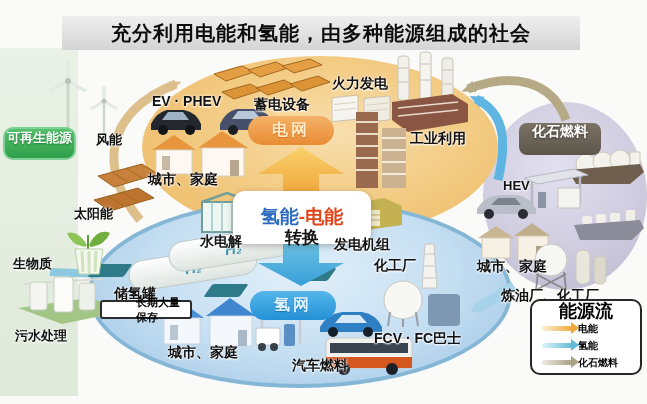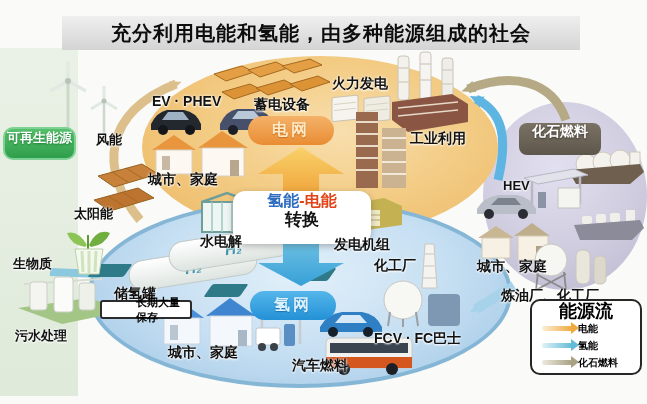--- a/index.html
+++ b/index.html
@@ -26,21 +26,21 @@
   .chip-fossil{left:519px;top:123px;width:82px;height:32px;border-radius:8px;font-size:14px;
     background:linear-gradient(#7a7264,#5d564b);text-shadow:0 1px 2px #3a352d;}
   .pill{display:flex;align-items:center;justify-content:center;font-weight:bold;font-size:16px;letter-spacing:3px;z-index:6;}
   .pill-elec{left:248px;top:116px;width:86px;height:29px;border-radius:15px;
     background:linear-gradient(#f4b269,#e98c33);color:#fdeac6;text-shadow:0 1px 1px #c96f1e;}
   .pill-h2{left:250px;top:291px;width:86px;height:29px;border-radius:15px;
     background:linear-gradient(#55b6ea,#2391d6);color:#dcf2fe;text-shadow:0 1px 1px #1a72ad;}
   
   .conv{left:233px;top:191px;width:138px;height:53px;background:#ffffff;border-radius:12px;z-index:6;
     box-shadow:0 2px 6px rgba(60,60,60,.35);text-align:center;}
-  .conv .l1{font-size:16px;font-weight:bold;margin-top:1px;line-height:1.1;}
+  .conv .l1{font-size:19px;font-weight:bold;margin-top:16px;line-height:1.1;}
   .conv .c-h2{color:#2e6cc0;} .conv .c-sep{color:#e04418;} .conv .c-el{color:#e04418;}
   .conv .l2{font-size:17px;font-weight:bold;color:#141414;line-height:1.2;}
   
   .bigarrow{z-index:5;}
   .arrow-up{left:258px;top:147px;width:86px;height:52px;background:linear-gradient(#f9d16a,#efa138);
     clip-path:polygon(50% 0%,100% 52%,71% 52%,71% 100%,29% 100%,0% 52%,29% 52%);}
   .arrow-up{clip-path:polygon(50% 0%,100% 52%,71% 52%,71% 100%,29% 100%,29% 52%,0% 52%);}
   .arrow-down{left:258px;top:242px;width:86px;height:44px;background:linear-gradient(#6cc0e2,#37a0d8);
     clip-path:polygon(29% 0%,71% 0%,71% 48%,100% 48%,50% 100%,0% 48%,29% 48%);}
   

